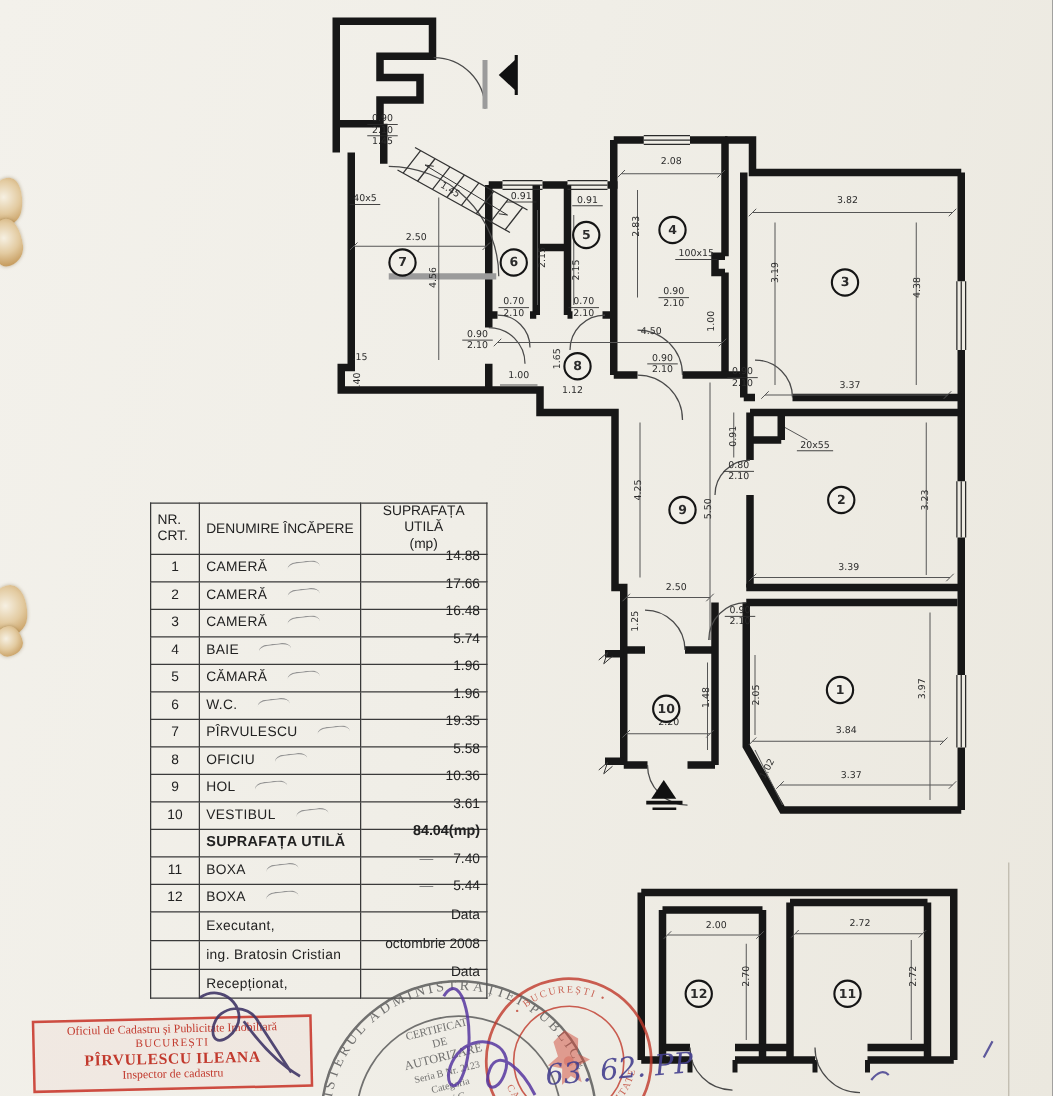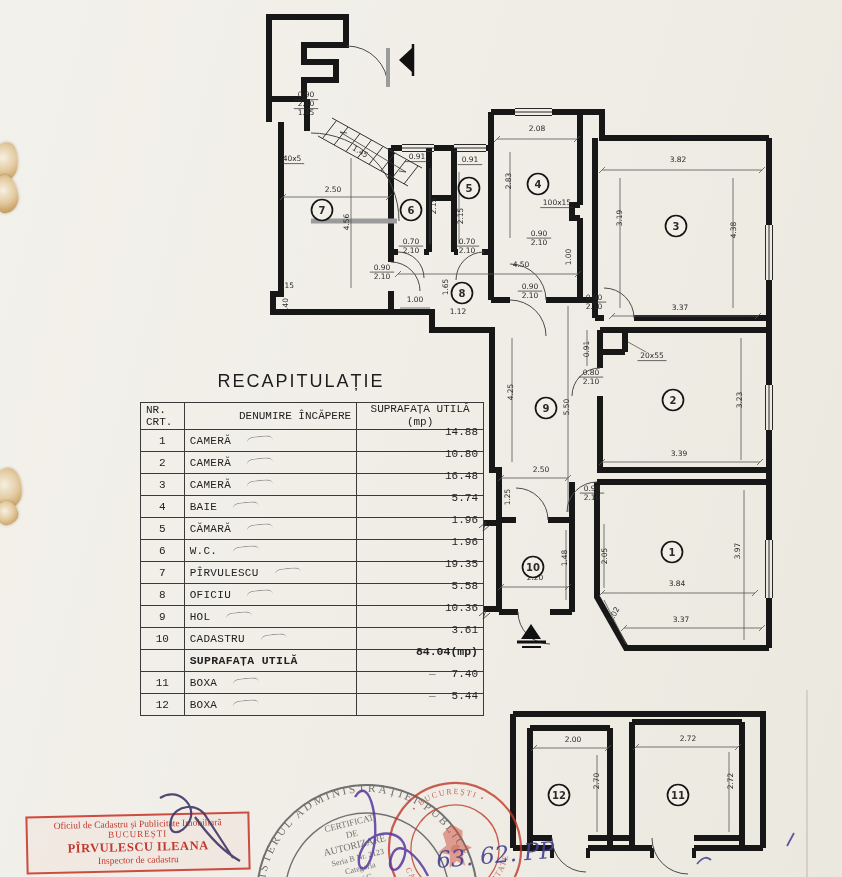--- a/index.html
+++ b/index.html
@@ -10,22 +10,22 @@
   .tear{position:absolute;border-radius:55% 45% 60% 40%/50% 60% 40% 50%;
         background:radial-gradient(circle at 42% 40%, #f6f0e2 0%, #e3cba1 45%, #c89f63 80%, #b9905a 100%);
         box-shadow:0 0 3px rgba(120,90,40,.45);}
   #tear1{left:-9px;top:142px;width:27px;height:40px;transform:rotate(8deg);}
   #tear1b{left:-7px;top:175px;width:25px;height:38px;transform:rotate(-7deg);}
   #tear2{left:-9px;top:468px;width:31px;height:42px;transform:rotate(3deg);}
   #tear2b{left:-4px;top:501px;width:22px;height:24px;transform:rotate(-10deg);}
 
   .recap-title{position:absolute;left:136px;top:371px;width:330px;text-align:center;
         font-size:18px;letter-spacing:2px;color:#1d1d1d;}
-  table.recap{position:absolute;left:140px;top:402px;width:344px;border-collapse:collapse;
-        color:#222;font-family:Liberation Mono, monospace;}
+  table.recap{position:absolute;left:120px;top:402px;width:270px;border-collapse:collapse;
+        color:#222;}
   table.recap td,table.recap th{border:1.4px solid #3a3a3a;font-size:11px;font-weight:normal;
         padding:0 5px;height:22px;box-sizing:border-box;}
   th.h-nr{width:42px;text-align:left;white-space:pre-line;font-size:10.5px;line-height:1.15;}
   th.h-name{width:166px;text-align:right;padding-left:7px;font-size:11px;}
   th.h-area{width:122px;text-align:center;font-size:10.5px;line-height:1.2;}
   td.cell-nr{text-align:center;}
   td.cell-name{letter-spacing:.3px;margin-left:45px;}
   td.cell-val{text-align:right;}
   td.cell-val .v{position:relative;top:-9px;display:inline-block;}
   tr.total td{font-weight:bold;font-size:11.5px;}
@@ -49,21 +49,20 @@
 </head>
 <body>
 
 <div class="page">
 
   <div class="tear" id="tear1"></div>
   <div class="tear" id="tear1b"></div>
   <div class="tear" id="tear2"></div>
   <div class="tear" id="tear2b"></div>
 
-  <div class="recap-title">RECAPITULAȚIE</div>
 
   <table class="recap">
     <thead>
       <tr>
         <th class="h-nr">NR.
 CRT.</th>
         <th class="h-name">DENUMIRE ÎNCĂPERE</th>
         <th class="h-area">
           <div>SUPRAFAȚA UTILĂ</div>
           <div>(mp)</div>
@@ -72,21 +71,21 @@
     </thead>
     <tbody>
         <tr class="room">
           <td class="cell-nr">1</td>
           <td class="cell-name"><span>CAMERĂ</span><span class="squig"></span></td>
           <td class="cell-val"><span class="v">14.88</span></td>
         </tr>
         <tr class="room">
           <td class="cell-nr">2</td>
           <td class="cell-name"><span>CAMERĂ</span><span class="squig"></span></td>
-          <td class="cell-val"><span class="v">10.80</span></td>
+          <td class="cell-val"><span class="v">17.66</span></td>
         </tr>
         <tr class="room">
           <td class="cell-nr">3</td>
           <td class="cell-name"><span>CAMERĂ</span><span class="squig"></span></td>
           <td class="cell-val"><span class="v">16.48</span></td>
         </tr>
         <tr class="room">
           <td class="cell-nr">4</td>
           <td class="cell-name"><span>BAIE</span><span class="squig"></span></td>
           <td class="cell-val"><span class="v">5.74</span></td>
@@ -111,37 +110,52 @@
           <td class="cell-name"><span>OFICIU</span><span class="squig"></span></td>
           <td class="cell-val"><span class="v">5.58</span></td>
         </tr>
         <tr class="room">
           <td class="cell-nr">9</td>
           <td class="cell-name"><span>HOL</span><span class="squig"></span></td>
           <td class="cell-val"><span class="v">10.36</span></td>
         </tr>
         <tr class="room">
           <td class="cell-nr">10</td>
-          <td class="cell-name"><span>CADASTRU</span><span class="squig"></span></td>
+          <td class="cell-name"><span>VESTIBUL</span><span class="squig"></span></td>
           <td class="cell-val"><span class="v">3.61</span></td>
         </tr>
         <tr class="total">
           <td class="cell-nr"></td>
           <td class="cell-name"><span>SUPRAFAȚA UTILĂ</span></td>
           <td class="cell-val"><span class="v">84.04(mp)</span></td>
         </tr>
         <tr class="room">
           <td class="cell-nr">11</td>
           <td class="cell-name"><span>BOXA</span><span class="squig"></span></td>
           <td class="cell-val"><span class="v"><span class="dash">—</span>7.40</span></td>
         </tr>
         <tr class="room">
           <td class="cell-nr">12</td>
           <td class="cell-name"><span>BOXA</span><span class="squig"></span></td>
           <td class="cell-val"><span class="v"><span class="dash">—</span>5.44</span></td>
+        </tr>
+        <tr class="foot">
+          <td class="cell-nr"></td>
+          <td class="cell-name"><span>Executant,</span></td>
+          <td class="cell-val"><span class="v">Data</span></td>
+        </tr>
+        <tr class="foot">
+          <td class="cell-nr"></td>
+          <td class="cell-name"><span>ing. Bratosin Cristian</span></td>
+          <td class="cell-val"><span class="v">octombrie 2008</span></td>
+        </tr>
+        <tr class="foot">
+          <td class="cell-nr"></td>
+          <td class="cell-name"><span>Recepționat,</span></td>
+          <td class="cell-val"><span class="v">Data</span></td>
         </tr>
       </tbody>
   </table>
 
   <div class="stamp-office">
     <div class="l1">Oficiul de Cadastru și Publicitate Imobiliară</div>
     <div class="l2">BUCUREȘTI</div>
     <div class="l3">PÎRVULESCU ILEANA</div>
     <div class="l4">Inspector de cadastru</div>
   </div>

